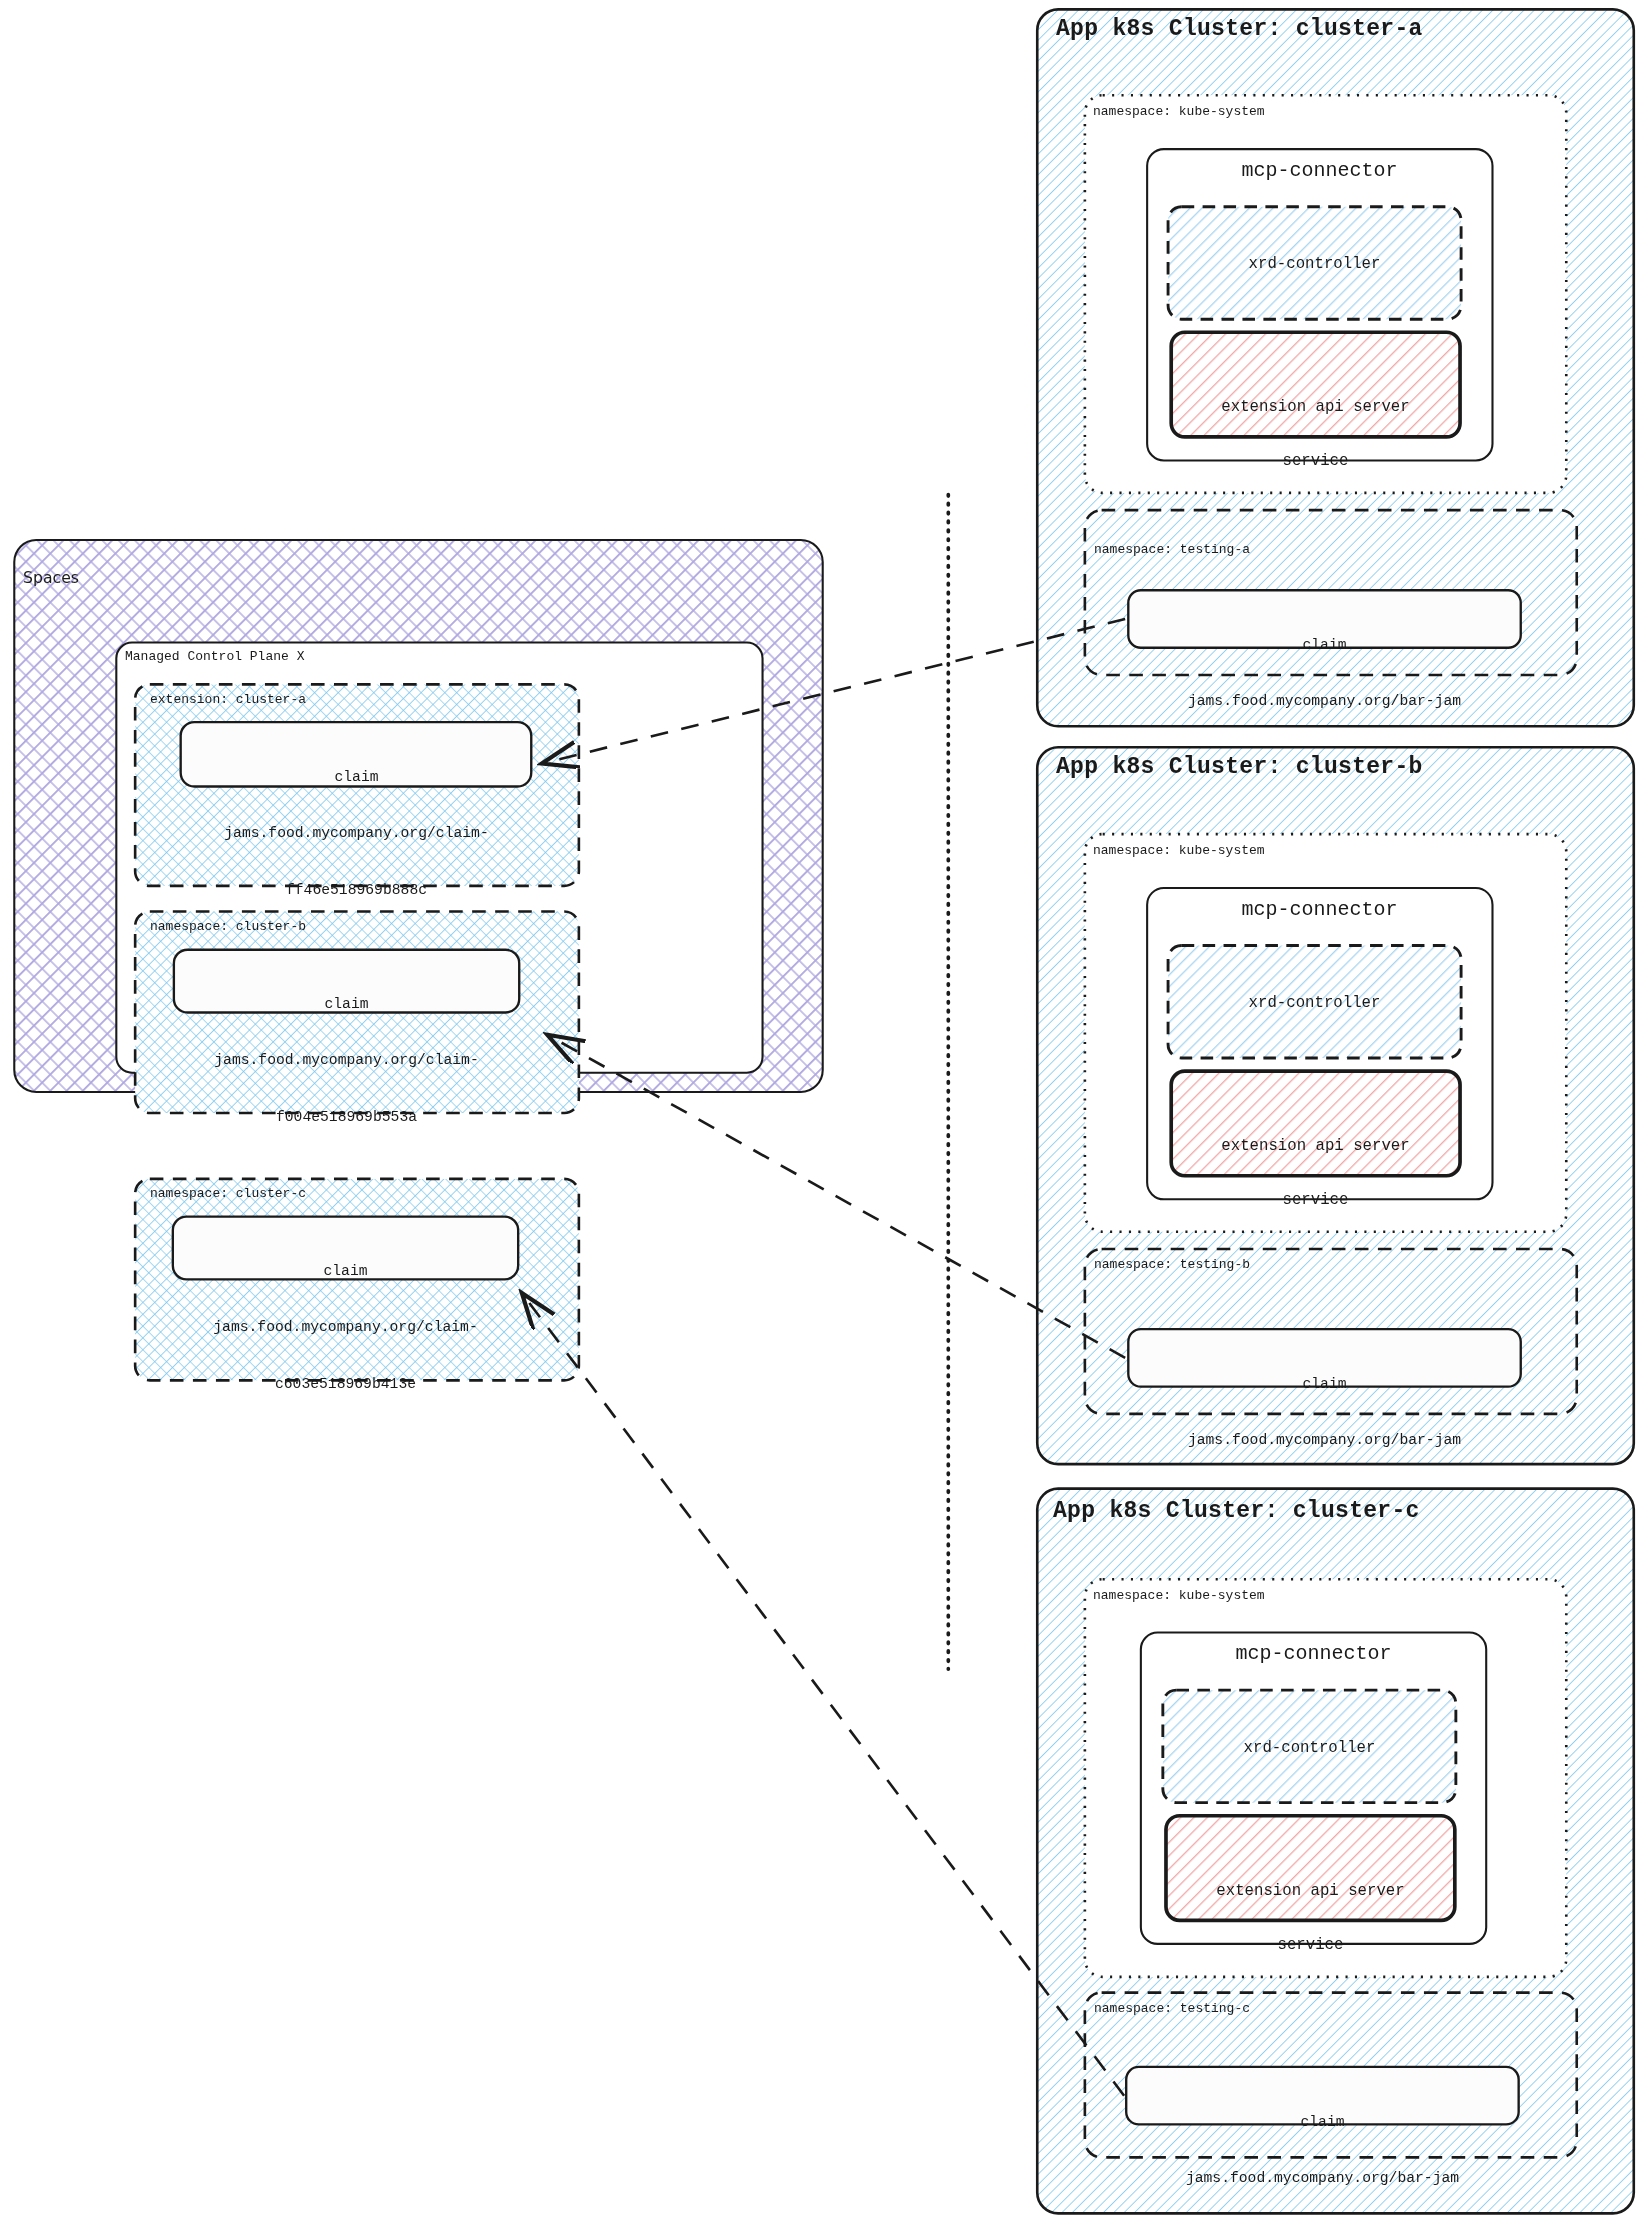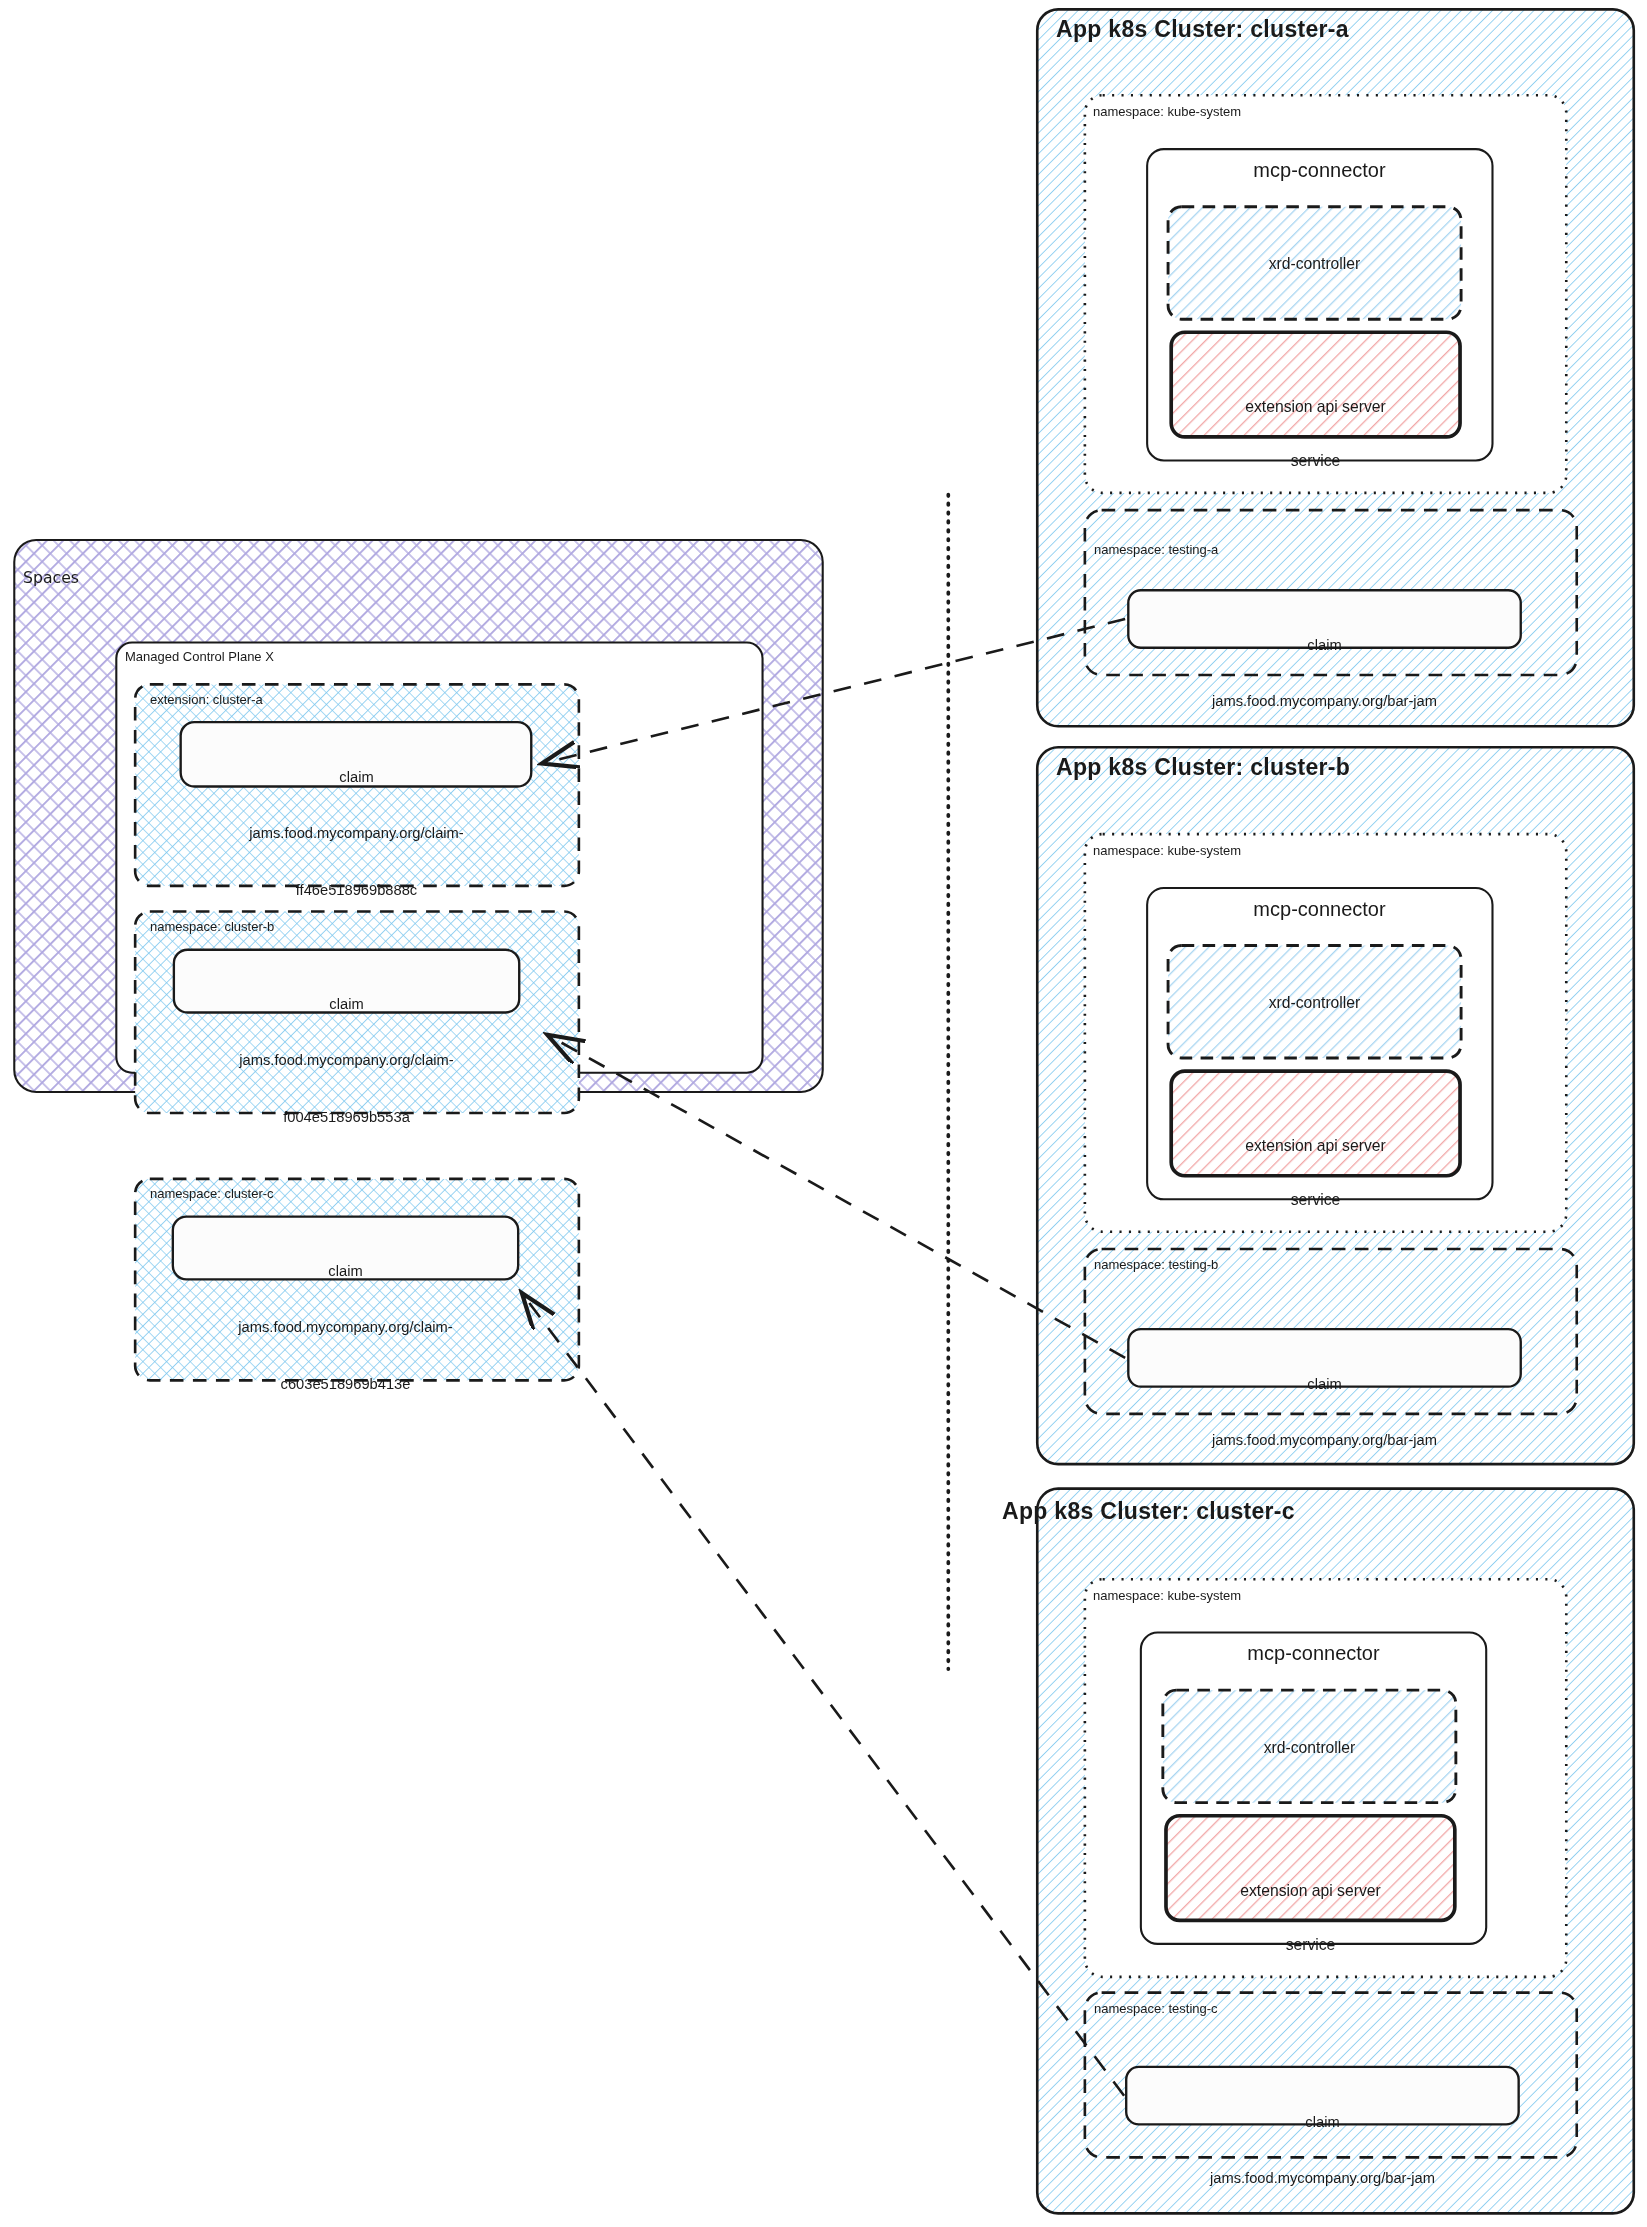--- a/index.html
+++ b/index.html
@@ -1,19 +1,19 @@
 <!DOCTYPE html>
 <html style="font-size:8.4px"><head>
 <meta charset="utf-8">
 <style>
   html,body{margin:0;padding:0;background:#ffffff;}
   body{font-family:"DejaVu Sans Mono", monospace;}
   #stage{position:relative;width:1647px;height:2227px;background:#fff;overflow:hidden;}
   svg.layer{position:absolute;left:0;top:0;width:1647px;height:2227px;}
-  .lbl{position:absolute;color:#1a1a1a;font-family:Liberation Sans, sans-serif;white-space:pre;}
+  .lbl{position:absolute;color:#1a1a1a;font-family:Liberation Mono, monospace;white-space:pre;}
   .lbl.ctr{text-align:center;}
   .spaces-title{font-family:"DejaVu Sans","Liberation Sans",sans-serif;font-size:15.7px;}
   .cluster-title{font-size:23px;font-weight:bold;letter-spacing:0.3px;}
   .ns-title{font-size:13px;}
   .mcp-title{font-size:20px;}
   .inner-title{font-size:15.7px;}
   .claim-txt{font-size:14.7px;line-height:1.28;}
 </style>
 </head>
 <body>
@@ -171,21 +171,21 @@
   <div class="lbl ctr inner-title" style="left:1171px;top:1101px;width:289px;">
     <div>extension api server</div>
     <div>service</div>
   </div>
   <div class="lbl ns-title" style="left:1094px;top:1257px;">namespace: testing-b</div>
   <div class="lbl ctr claim-txt" style="left:1128px;top:1337px;width:393px;">
     <div>claim</div>
     <div>jams.food.mycompany.org/bar-jam</div>
   </div>
 
-  <div class="lbl cluster-title" style="left:1002px;top:1498px;">App k8s Cluster: cluster-c</div>
+  <div class="lbl cluster-title" style="left:1053px;top:1498px;">App k8s Cluster: cluster-c</div>
   <div class="lbl ns-title" style="left:1093px;top:1588px;">namespace: kube-system</div>
   <div class="lbl ctr mcp-title" style="left:1141px;top:1642px;width:345px;">mcp-connector</div>
   <div class="lbl ctr inner-title" style="left:1163px;top:1739px;width:293px;">xrd-controller</div>
   <div class="lbl ctr inner-title" style="left:1166px;top:1846px;width:289px;">
     <div>extension api server</div>
     <div>service</div>
   </div>
   <div class="lbl ns-title" style="left:1094px;top:2001px;">namespace: testing-c</div>
   <div class="lbl ctr claim-txt" style="left:1126px;top:2075px;width:393px;">
     <div>claim</div>

